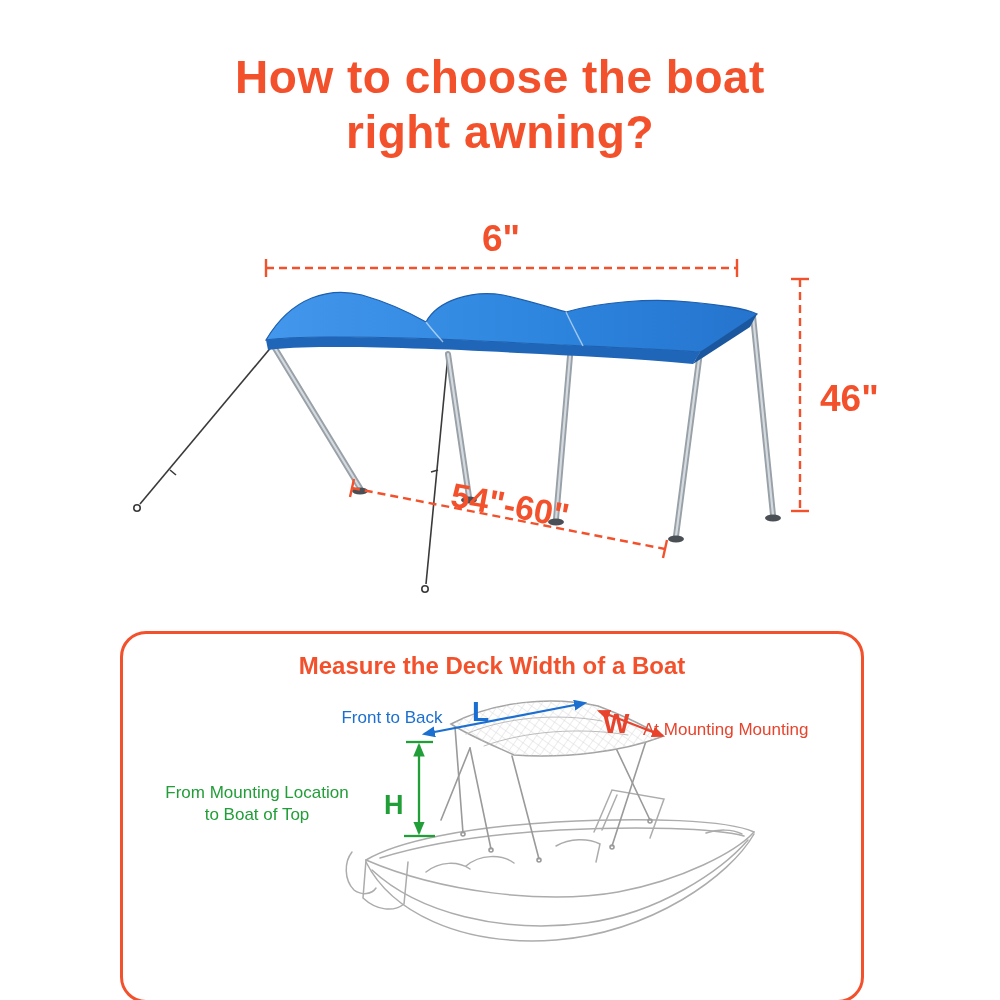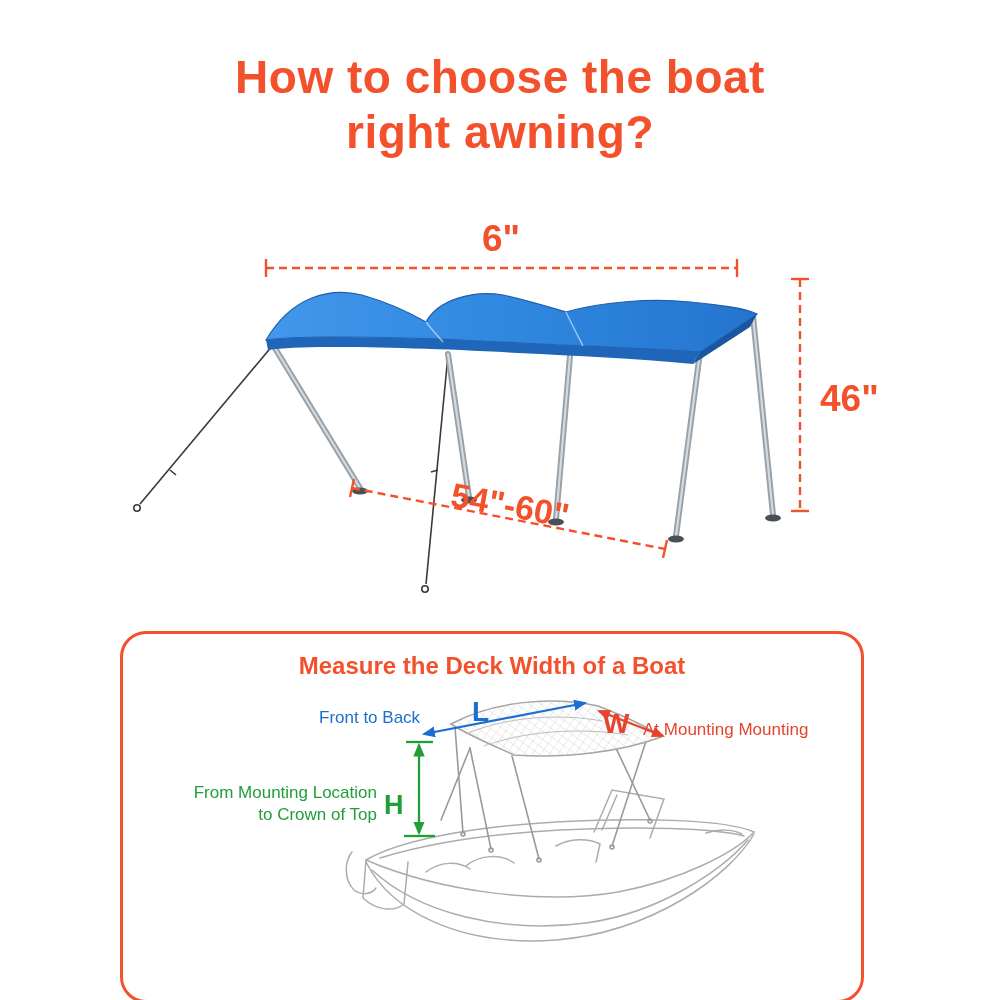--- a/index.html
+++ b/index.html
@@ -16,26 +16,26 @@
   .dim-right  { left:820px; top:378px; font-size:37px; }
   .dim-length { left:388px; top:486px; width:244px; text-align:center; font-size:34px;
                 transform:rotate(10.5deg); }
 
   .measure-box { position:absolute; left:120px; top:612px; width:744px; height:372px;
                  border:3px solid #F3512C; border-radius:26px; background:transparent;margin-top:19px; }
   .box-title { position:absolute; left:0; top:18px; width:100%; text-align:center;
                color:#F3512C; font-weight:bold; font-size:24px; }
 
   .lbl { position:absolute; white-space:nowrap; }
-  .lbl-front  { left:196px; top:74px; width:146px; text-align:left; color:#1B6FD0; font-size:17px; }
+  .lbl-front  { left:196px; top:74px; width:146px; text-align:center; color:#1B6FD0; font-size:17px; }
   .lbl-L      { left:349px; top:62px; color:#1B6FD0; font-weight:bold; font-size:28px; }
   .lbl-W      { left:480px; top:74px; color:#E8432C; font-weight:bold; font-size:28px; }
   .lbl-mount  { left:520px; top:86px; color:#E8432C; font-size:17px; }
   .lbl-H      { left:261px; top:156px; color:#219E38; font-weight:bold; font-size:27px; }
-  .lbl-from   { left:14px; top:148px; width:240px; text-align:right; color:#219E38;
+  .lbl-from   { left:14px; top:148px; width:240px; text-align:center; color:#219E38;
                 font-size:17px; line-height:1.3; white-space:normal; }
 </style>
 </head>
 <body>
 
 <div class="page">
 
   <div class="title">
     <div>How to choose the boat</div>
     <div>right awning?</div>
@@ -196,17 +196,17 @@
   <div class="measure-box">
     <div class="box-title">Measure the Deck Width of a Boat</div>
 
     <div class="lbl lbl-front">Front to Back</div>
     <div class="lbl lbl-L">L</div>
     <div class="lbl lbl-W">W</div>
     <div class="lbl lbl-mount">At Mounting Mounting</div>
     <div class="lbl lbl-H">H</div>
     <div class="lbl lbl-from">
       <div>From Mounting Location</div>
-      <div>to Crown of Top</div>
+      <div>to Boat of Top</div>
     </div>
   </div>
 
 </div>
 
 </body></html>

